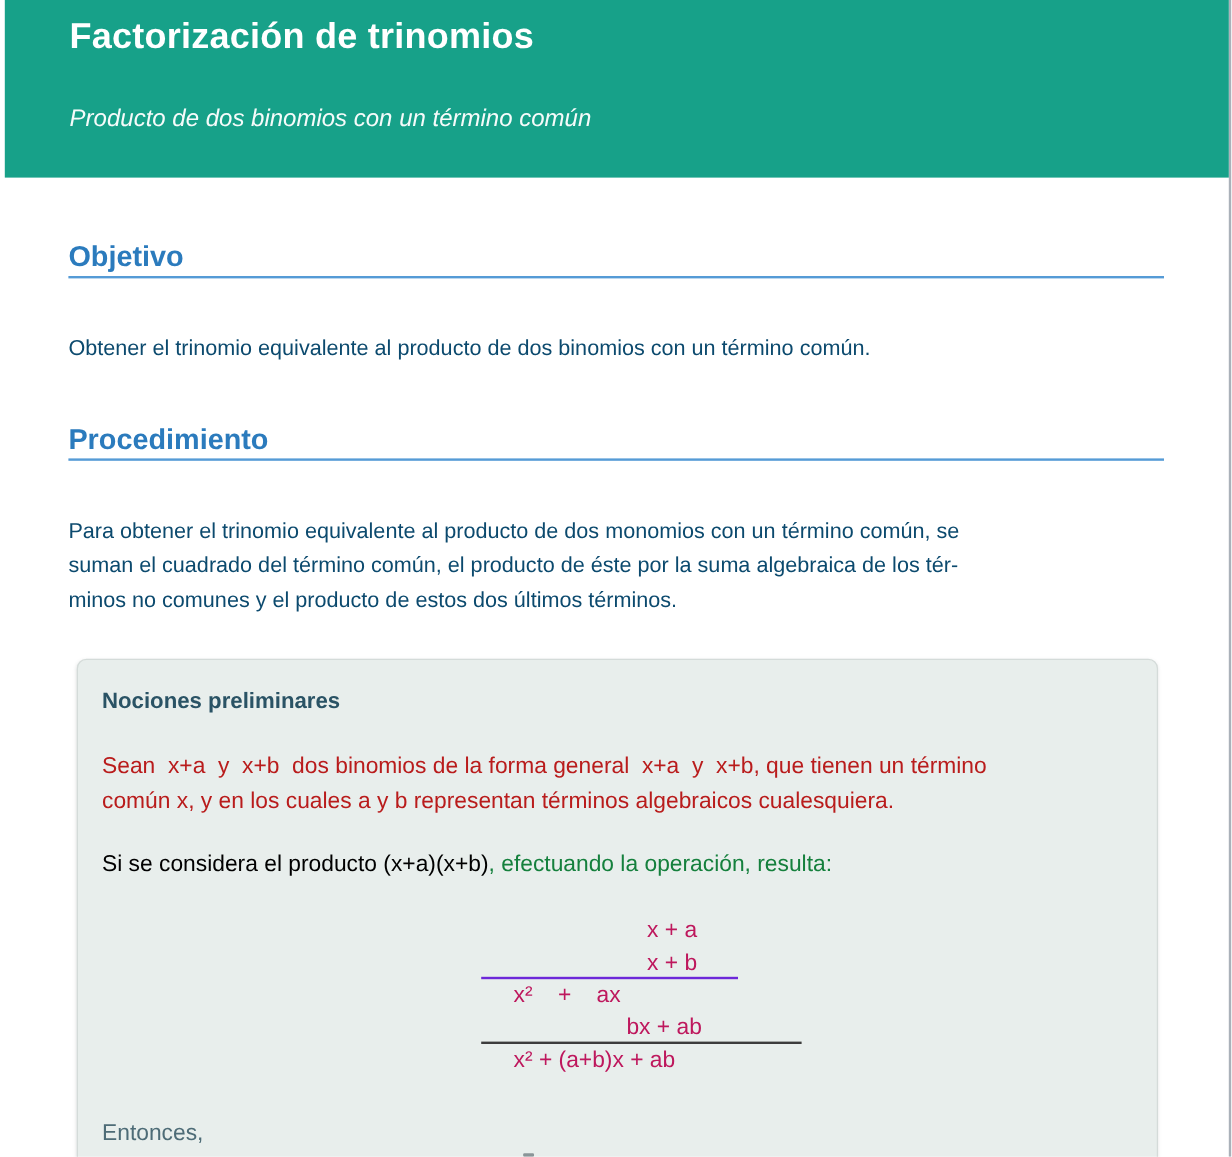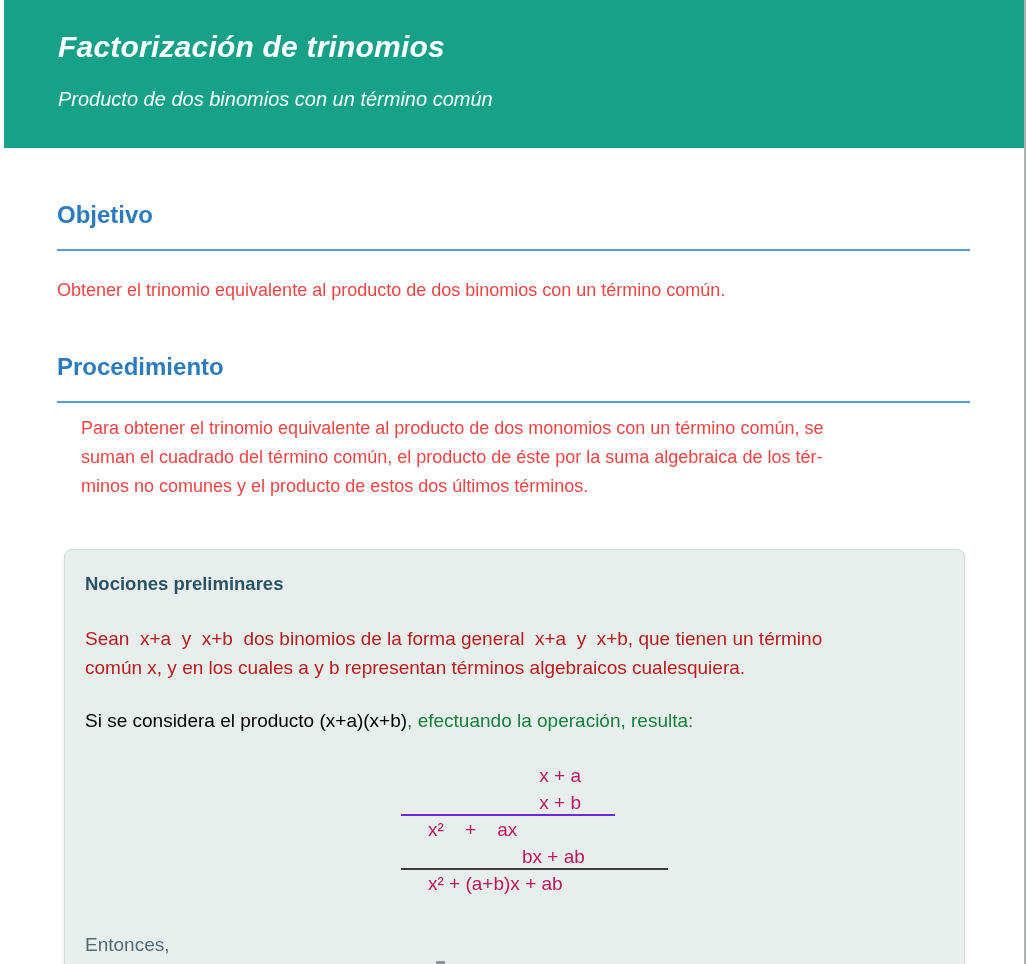--- a/index.html
+++ b/index.html
@@ -20,52 +20,51 @@
   }
 
   
   .banner {
     position: absolute; left: 4px; top: 0;
     width: 1020px; height: 148px;
     background: #17a189;
     color: #ffffff;
   }
   .banner-title {
-    position: absolute; left: 54px; top: 30px;
+    position: absolute; left: 54px; top: 14px;
     font-size: 30px; font-weight: 700;
     letter-spacing: 0.2px;
-    font-style: italic;
   }
   .banner-subtitle {
     position: absolute; left: 54px; top: 88px;
     font-size: 20px; font-style: italic;
     color: rgba(255,255,255,0.96);
   }
 
   
   .section-heading {
     position: absolute; left: 57px;
     width: 913px;
     font-size: 24px; font-weight: 700;
     color: #2b7bbd;
-    padding-bottom: 20px;
+    padding-bottom: 1px;
     border-bottom: 2px solid #559bd6;
   }
   #heading-objetivo { top: 201px; }
   #heading-procedimiento { top: 353px; }
 
   
   .body-par {
     position: absolute; left: 57px;
     width: 930px;
     font-size: 18px; line-height: 29px;
-    color: #ef4444;
+    color: #0c4a6e;
   }
   #par-objetivo { top: 276px; }
-  #par-procedimiento { top: 414px; margin-left: 24px; }
+  #par-procedimiento { top: 428px; }
 
   
   .note-box {
     position: absolute; left: 64px; top: 549px;
     width: 901px; height: 460px; 
     background: #e8eeec;
     border: 1px solid #d4dbd9;
     border-radius: 8px;
     box-shadow: 0 1px 3px rgba(90,100,100,0.18);
     font-family: "Liberation Sans", sans-serif;

